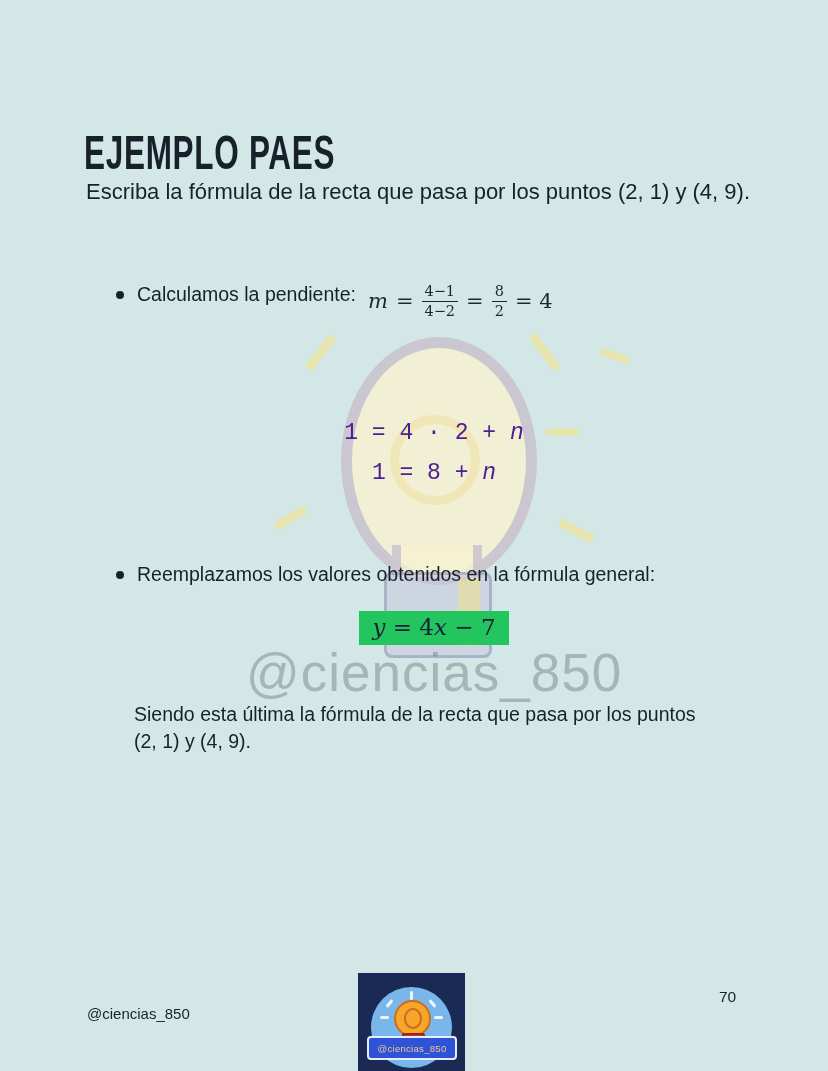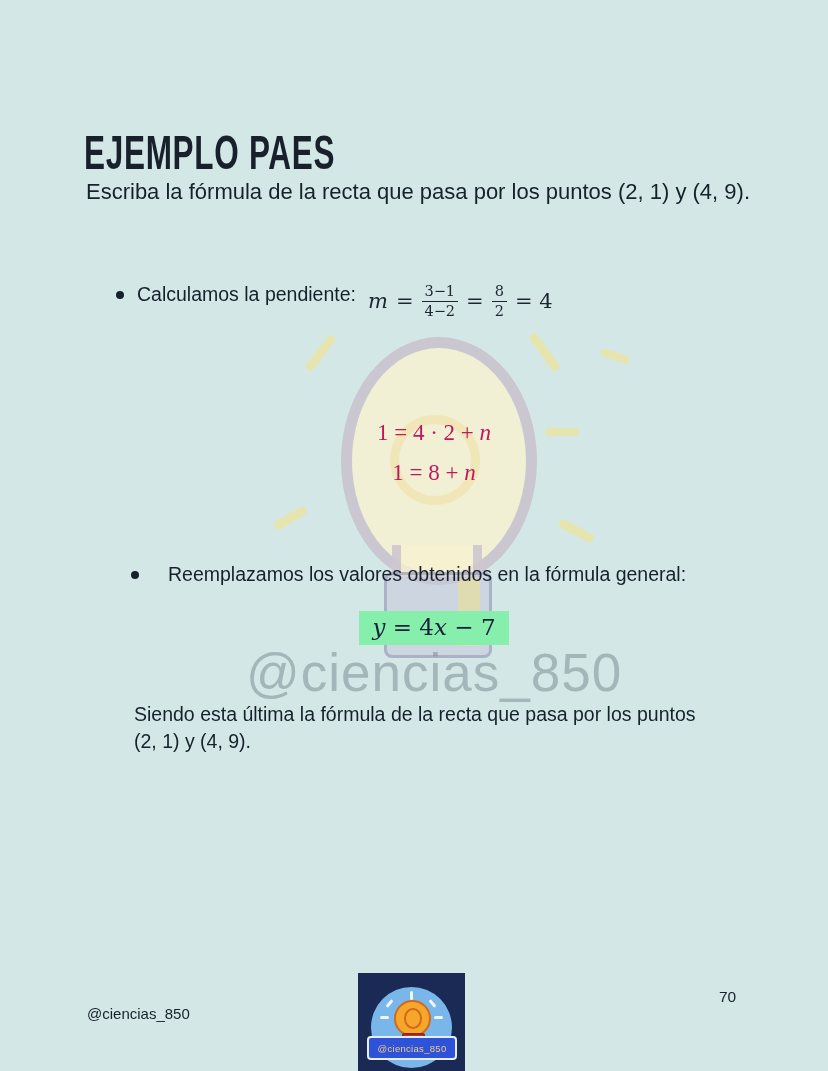--- a/index.html
+++ b/index.html
@@ -60,34 +60,34 @@
     white-space:nowrap; color:#18212b;
   }
   .intro{position:absolute; left:86px; top:157px; font-size:22px; font-weight:500; width:680px;}
   .bullet{position:absolute; display:flex; font-size:19.5px; font-weight:500;}
   .dot{width:8px; height:8px; border-radius:50%; background:#16212c; margin:8px 13px 0 0; flex:0 0 auto;}
   .b1{left:116px; top:235px;}
   .b2{left:116px; top:283px;}
   .b2 .btext{display:flex; align-items:flex-start;}
   .b3{left:116px; top:355px;}
   .b3 .btext{width:600px; line-height:1.38;}
-  .b4{left:131px; top:563px;gap:16px;}
+  .b4{left:116px; top:563px;}
   sub{font-size:13px;}
   .math{font-family:"DejaVu Serif", serif; color:#1d2531;}
   .var{font-style:italic;}
   .b2 .math{font-size:21px; margin-left:8px; display:inline-flex; align-items:center;}
   .b2 .math > span{margin:0 4px;}
   .frac{display:inline-flex; flex-direction:column; align-items:center; font-size:14.5px; line-height:1.15; margin:0 4px;}
   .frac .num{border-bottom:1.6px solid #1d2531; padding:0 3px 1px;}
   .frac .den{padding-top:1px;}
   .eq-block{position:absolute; left:40px; right:0; top:420px; text-align:center;}
-  .eq-line{font-family:Liberation Serif, serif; font-size:23px; color:#be185d; margin-bottom:14px;}
+  .eq-line{font-family:Liberation Mono, monospace; font-size:23px; color:#4c1d95; margin-bottom:14px;}
   .result-wrap{position:absolute; left:40px; right:0; top:611px; text-align:center;}
   .result{
-    display:inline-block; background:#86efac; color:#18203a;
+    display:inline-block; background:#22c55e; color:#18203a;
     font-family:"DejaVu Serif", serif; font-size:23px;
     padding:3px 13px 5px;
   }
   .closing{position:absolute; left:134px; top:681px; width:575px; font-size:19.5px; font-weight:500; line-height:1.42;}
   
   .handle{position:absolute; left:87px; top:1005px; font-size:15px; z-index:3;}
   .pagenum{position:absolute; left:719px; top:988px; font-size:15.5px; z-index:3;}
   .logo{
     position:absolute; left:358px; top:973px; width:107px; height:98px;
     background:#1a2a55; z-index:4; overflow:hidden;
@@ -142,21 +142,21 @@
 
 
     <div class="bullet b2">
       <span class="dot"></span>
       <span class="btext">
         <span>Calculamos la pendiente:</span>
         <span class="math">
           <span class="var">m</span>
           <span>=</span>
           <span class="frac">
-              <span class="num">3−1</span>
+              <span class="num">4−1</span>
               <span class="den">4−2</span>
             </span>
           <span>=</span>
           <span class="frac">
               <span class="num">8</span>
               <span class="den">2</span>
             </span>
           <span>= 4</span>
         </span>
       </span>

